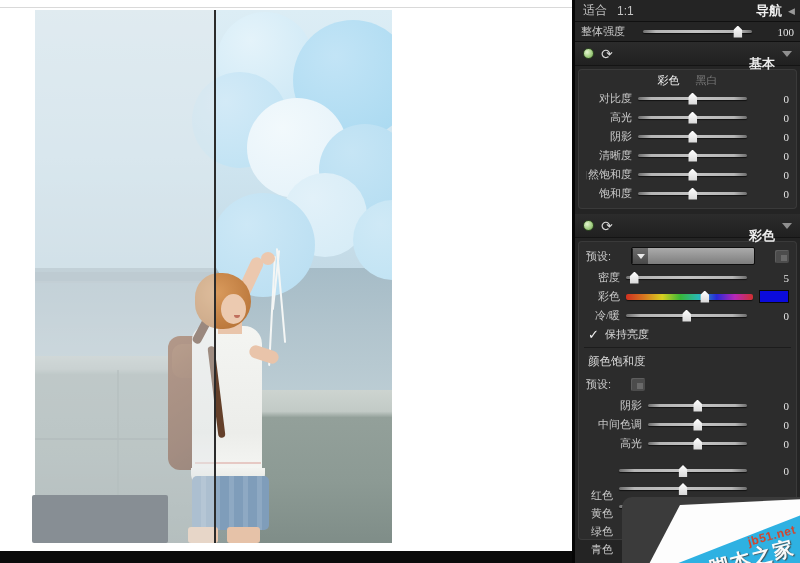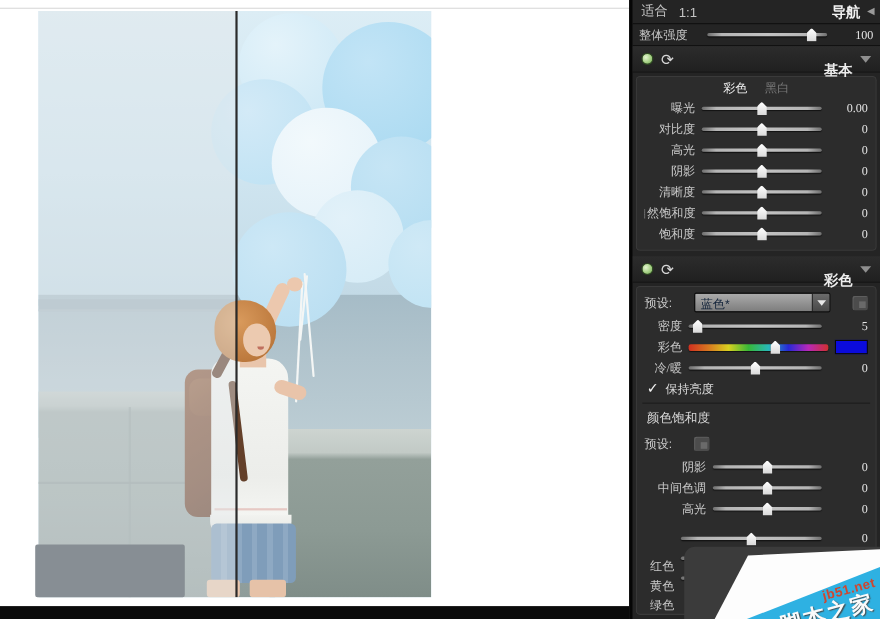--- a/index.html
+++ b/index.html
@@ -242,28 +242,20 @@
     <span class="sec-title">基本</span>
     <span class="caret"></span>
   </div>
 
   <div class="subpanel">
     <div class="moderow">
       <span class="mode-on">彩色</span>
       <span class="mode-off">黑白</span>
     </div>
     <div class="row">
-      <span class="lbl">曝光</span>
-      <div class="track">
-        <div class="rail"></div>
-        <div class="handle" style="left: 50%;"></div>
-      </div>
-      <span class="val">0.00</span>
-    </div>
-    <div class="row">
       <span class="lbl">对比度</span>
       <div class="track">
         <div class="rail"></div>
         <div class="handle" style="left: 50%;"></div>
       </div>
       <span class="val">0</span>
     </div>
     <div class="row">
       <span class="lbl">高光</span>
       <div class="track">
@@ -312,21 +304,20 @@
     <span class="sec-spacer"></span>
     <span class="sec-title">彩色</span>
     <span class="caret"></span>
   </div>
 
   <div class="subpanel">
 
     <div class="presetrow">
       <span class="preset-lbl">预设:</span>
       <div class="dropdown">
-        <span class="dd-text">蓝色*</span>
         <span class="dd-arrow">
             <span class="dd-tri"></span>
           </span>
       </div>
       <span class="preset-icon"></span>
     </div>
 
     <div class="row">
       <span class="lbl small">密度</span>
       <div class="track">

